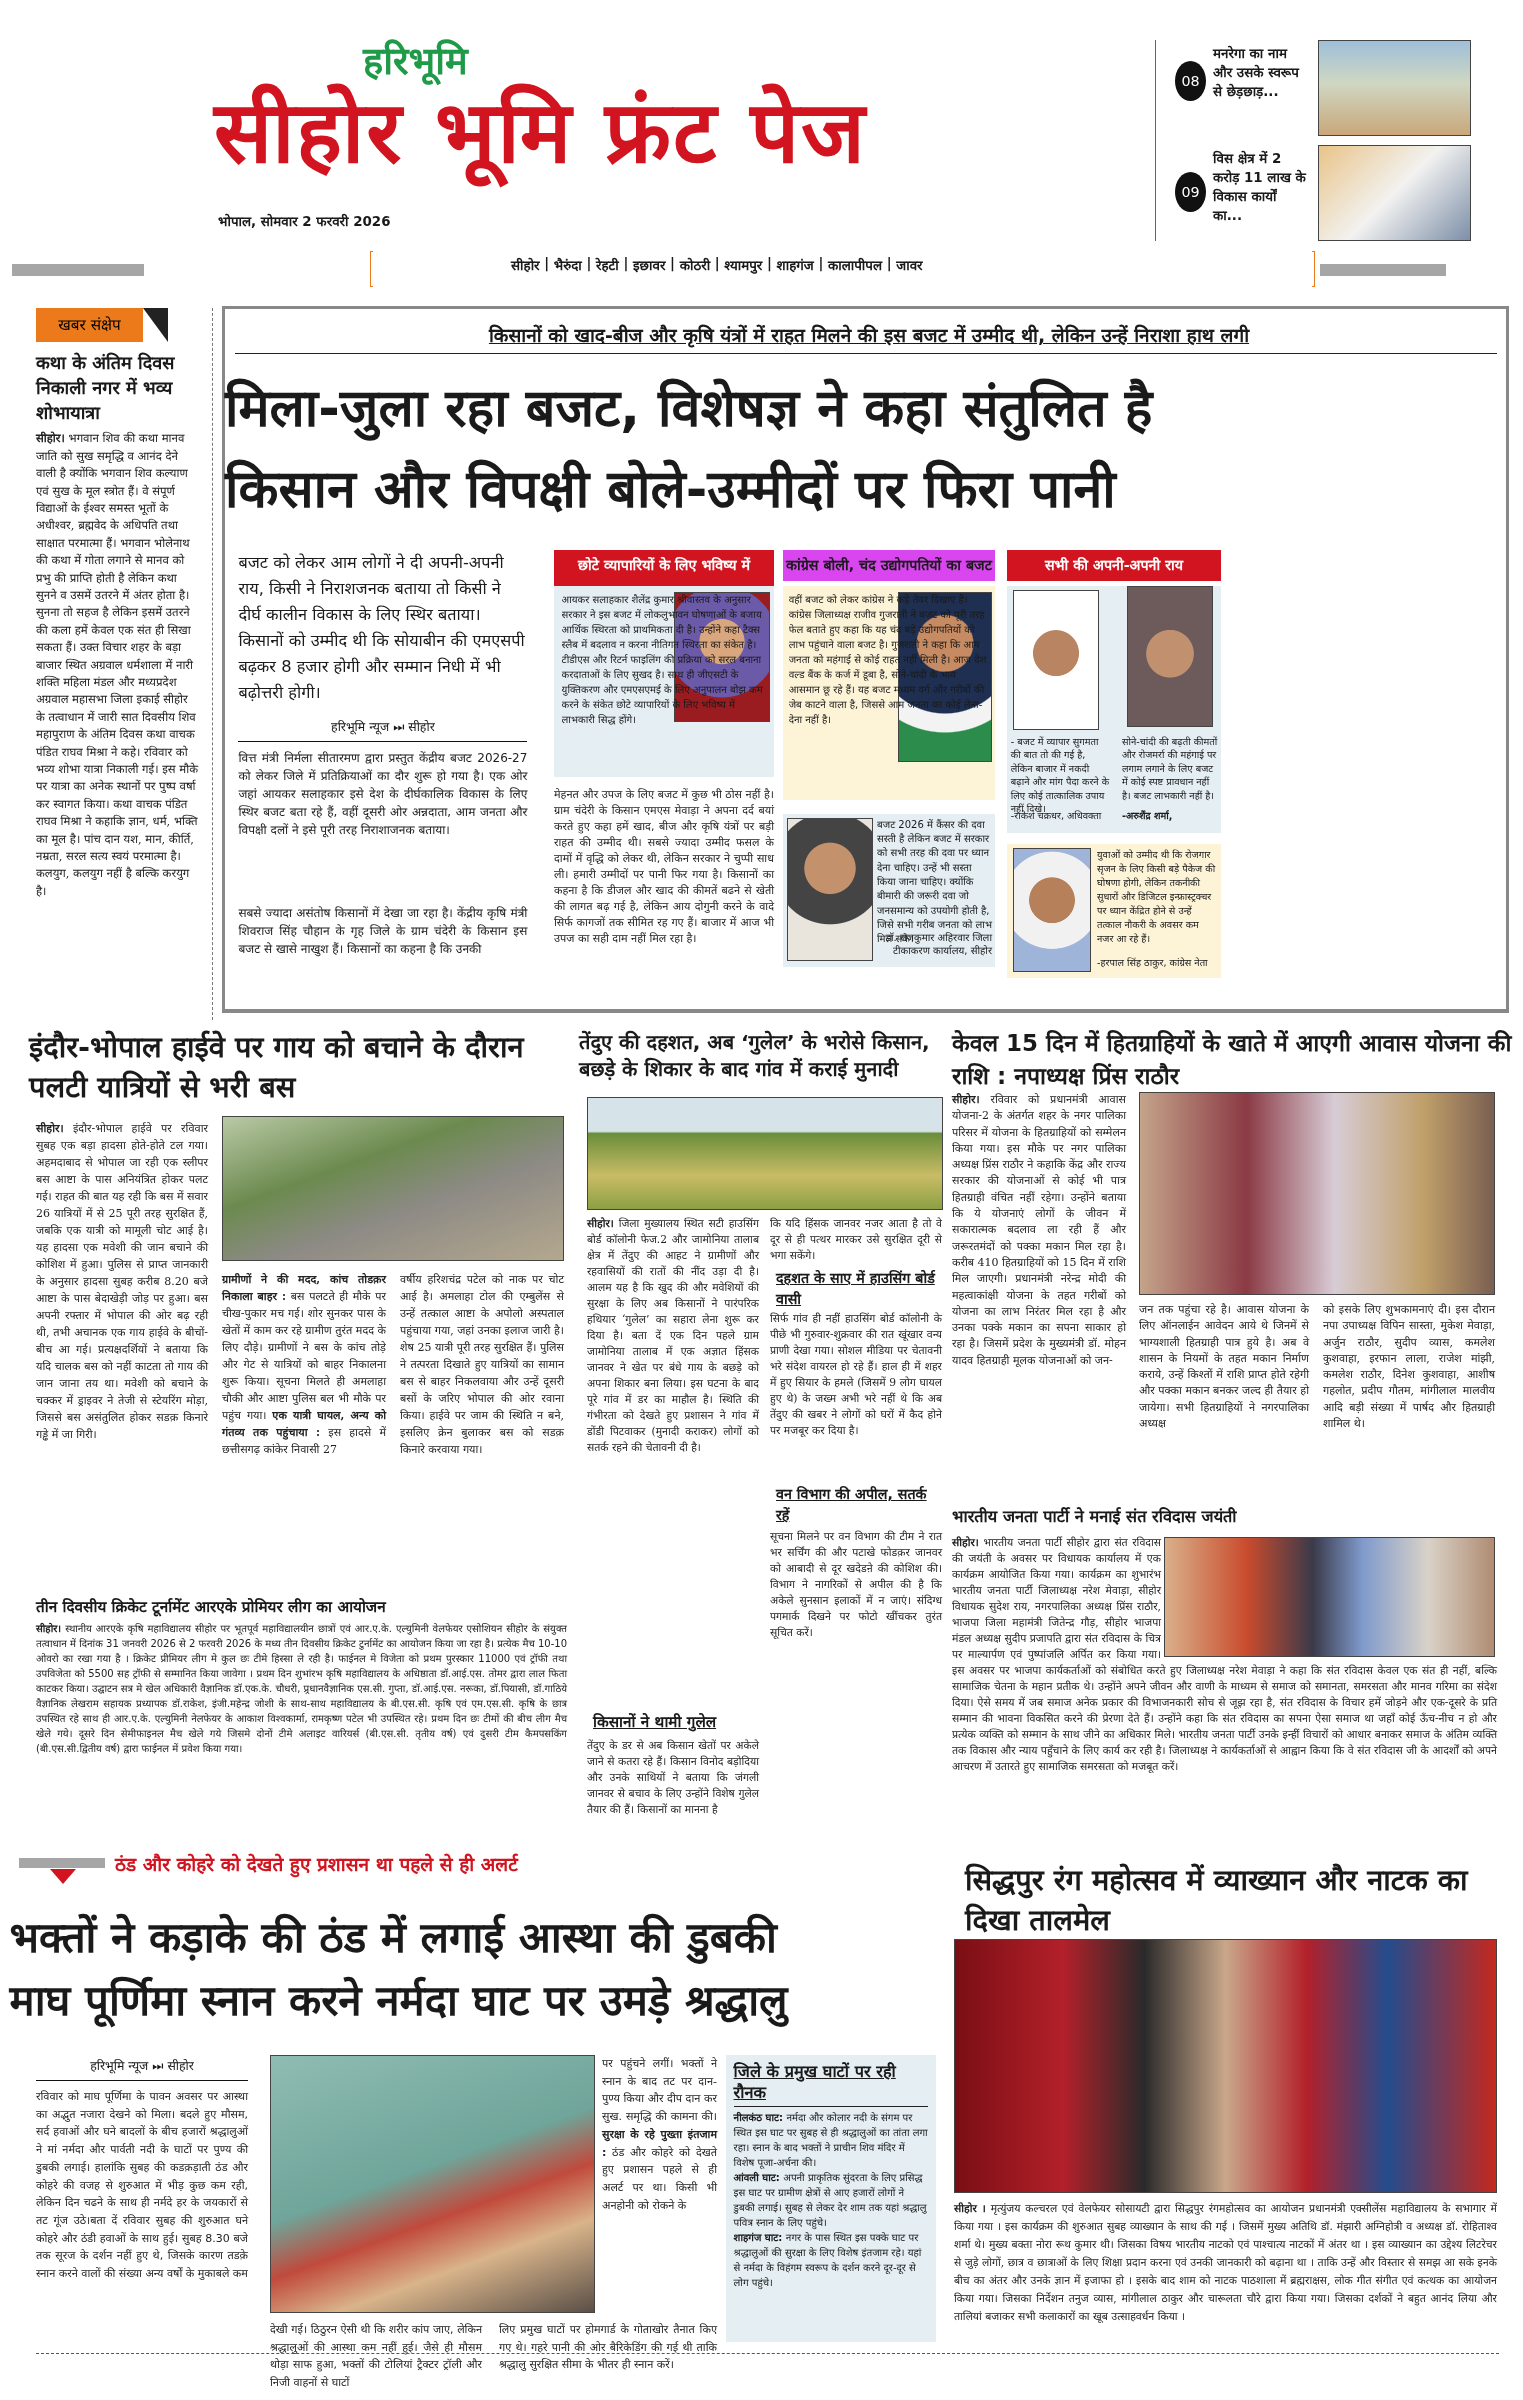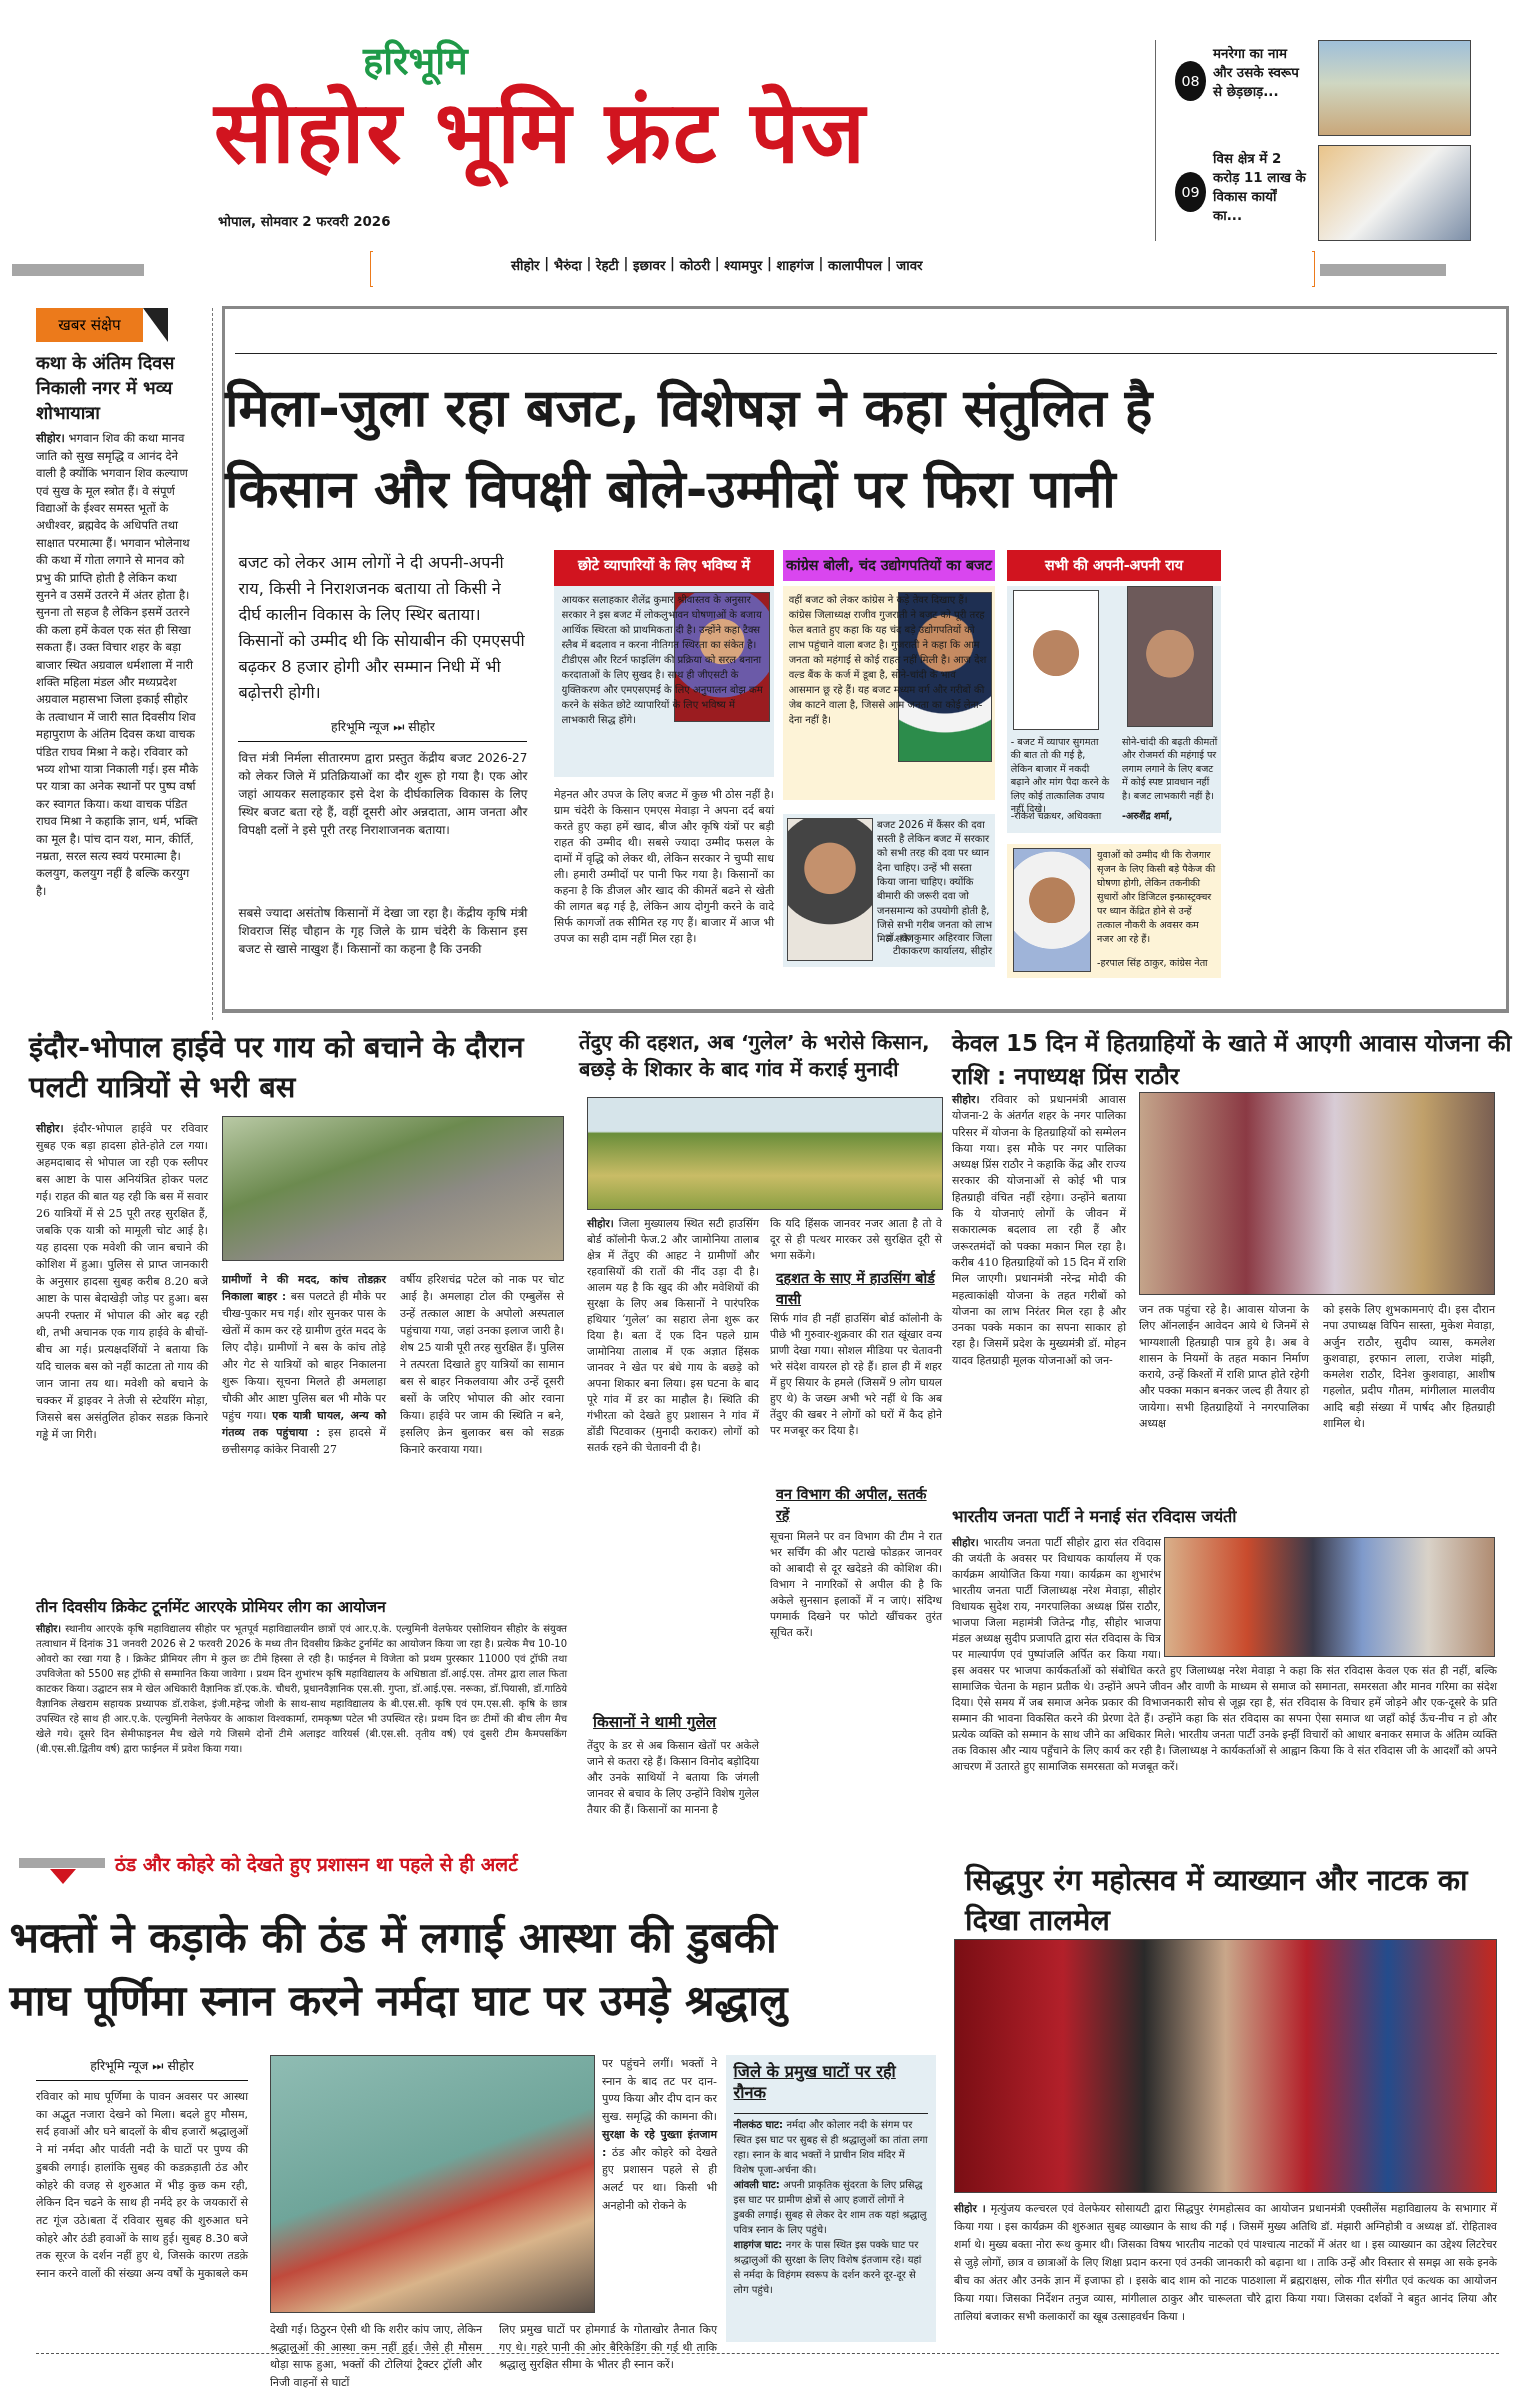--- a/index.html
+++ b/index.html
@@ -71,20 +71,21 @@
   </div>
   <div class="abs" style="left:107px;top:0;width:0;height:0;border-top:34px solid #222;border-left:25px solid transparent"></div>
   <div style="font-weight:bold;font-size:18px;line-height:25px;margin-top:7.6px">कथा के अंतिम दिवस निकाली नगर में भव्य शोभायात्रा</div>
   <div class="txt ser" style="font-size:11.5px;line-height:17.4px;margin-top:5.7px;text-align:left">
     <b>सीहोर।</b> <span>भगवान शिव की कथा मानव जाति को सुख समृद्धि व आनंद देने वाली है क्योंकि भगवान शिव कल्याण एवं सुख के मूल स्त्रोत हैं। वे संपूर्ण विद्याओं के ईश्वर समस्त भूतों के अधीश्वर, ब्रह्मवेद के अधिपति तथा साक्षात परमात्मा हैं। भगवान भोलेनाथ की कथा में गोता लगाने से मानव को प्रभु की प्राप्ति होती है लेकिन कथा सुनने व उसमें उतरने में अंतर होता है। सुनना तो सहज है लेकिन इसमें उतरने की कला हमें केवल एक संत ही सिखा सकता हैं। उक्त विचार शहर के बड़ा बाजार स्थित अग्रवाल धर्मशाला में नारी शक्ति महिला मंडल और मध्यप्रदेश अग्रवाल महासभा जिला इकाई सीहोर के तत्वाधान में जारी सात दिवसीय शिव महापुराण के अंतिम दिवस कथा वाचक पंडित राघव मिश्रा ने कहे। रविवार को भव्य शोभा यात्रा निकाली गई। इस मौके पर यात्रा का अनेक स्थानों पर पुष्प वर्षा कर स्वागत किया। कथा वाचक पंडित राघव मिश्रा ने कहाकि ज्ञान, धर्म, भक्ति का मूल है। पांच दान यश, मान, कीर्ति, नम्रता, सरल सत्य स्वयं परमात्मा है। कलयुग, कलयुग नहीं है बल्कि करयुग है।</span>
   </div>
 </div>
 <div class="abs" style="left:212px;top:308px;height:712px;border-left:1px dashed #777"></div>
 
 <div class="abs" style="left:222px;top:306px;width:1287px;height:707px;border:3.8px solid #888;border-bottom-width:4.8px">
+  <div class="abs" style="left:42px;top:13.4px;width:1204px;font-size:19px;font-weight:bold;text-align:center;text-decoration:underline">किसानों को खाद-बीज और कृषि यंत्रों में राहत मिलने की इस बजट में उम्मीद थी, लेकिन उन्हें निराशा हाथ लगी</div>
   <div class="abs" style="left:9.6px;top:44px;width:1262px;border-top:1.4px solid #222"></div>
   <div class="abs head-black" style="left:0;top:59px;width:1279px;font-size:52px;line-height:80px">मिला-जुला रहा बजट, विशेषज्ञ ने कहा संतुलित है</div>
   <div class="abs head-black" style="left:0;top:140px;width:1279px;font-size:52px;line-height:80px">किसान और विपक्षी बोले-उम्मीदों पर फिरा पानी</div>
 
   <div class="abs" style="left:13.4px;top:241px;width:289px;font-size:16.3px;line-height:26px">बजट को लेकर आम लोगों ने दी अपनी-अपनी राय, किसी ने निराशजनक बताया तो किसी ने दीर्घ कालीन विकास के लिए स्थिर बताया। किसानों को उम्मीद थी कि सोयाबीन की एमएसपी बढ़कर 8 हजार होगी और सम्मान निधी में भी बढ़ोत्तरी होगी।</div>
   <div class="abs byline" style="left:13.4px;top:409px;width:289px">
     <span>हरिभूमि न्यूज</span> <span>⏭</span> <span>सीहोर</span>
   </div>
   <div class="abs txt" style="left:13.4px;top:440px;width:289px">वित्त मंत्री निर्मला सीतारमण द्वारा प्रस्तुत केंद्रीय बजट 2026-27 को लेकर जिले में प्रतिक्रियाओं का दौर शुरू हो गया है। एक ओर जहां आयकर सलाहकार इसे देश के दीर्घकालिक विकास के लिए स्थिर बजट बता रहे हैं, वहीं दूसरी ओर अन्नदाता, आम जनता और विपक्षी दलों ने इसे पूरी तरह निराशाजनक बताया।</div>
   <div class="abs txt" style="left:13.4px;top:595px;width:289px">सबसे ज्यादा असंतोष किसानों में देखा जा रहा है। केंद्रीय कृषि मंत्री शिवराज सिंह चौहान के गृह जिले के ग्राम चंदेरी के किसान इस बजट से खासे नाखुश हैं। किसानों का कहना है कि उनकी</div>
@@ -180,21 +181,21 @@
 <div class="abs txt" style="left:36px;top:2088px;width:212px;font-size:11px;line-height:17.7px">रविवार को माघ पूर्णिमा के पावन अवसर पर आस्था का अद्भुत नजारा देखने को मिला। बदले हुए मौसम, सर्द हवाओं और घने बादलों के बीच हजारों श्रद्धालुओं ने मां नर्मदा और पार्वती नदी के घाटों पर पुण्य की डुबकी लगाई। हालांकि सुबह की कडक़ड़ाती ठंड और कोहरे की वजह से शुरुआत में भीड़ कुछ कम रही, लेकिन दिन चढने के साथ ही नर्मदे हर के जयकारों से तट गूंज उठे।बता दें रविवार सुबह की शुरुआत घने कोहरे और ठंडी हवाओं के साथ हुई। सुबह 8.30 बजे तक सूरज के दर्शन नहीं हुए थे, जिसके कारण तडक़े स्नान करने वालों की संख्या अन्य वर्षों के मुकाबले कम</div>
 <div class="abs photo" style="left:270px;top:2055px;width:325px;height:258px;background:linear-gradient(160deg,#8fbcb3 0%,#6fa59a 45%,#c04a3c 60%,#d9b48a 75%,#5a4f47 100%)"></div>
 <div class="abs txt" style="left:270px;top:2321px;width:212px;font-size:11px;line-height:17.7px">देखी गई। ठिठुरन ऐसी थी कि शरीर कांप जाए, लेकिन श्रद्धालुओं की आस्था कम नहीं हुई। जैसे ही मौसम थोड़ा साफ हुआ, भक्तों की टोलियां ट्रैक्टर ट्रॉली और निजी वाहनों से घाटों</div>
 <div class="abs txt" style="left:602px;top:2055px;width:115px;font-size:11px;line-height:17.7px">
   <span>पर पहुंचने लगीं। भक्तों ने स्नान के बाद तट पर दान-पुण्य किया और दीप दान कर सुख. समृद्धि की कामना की।</span>
   <b>सुरक्षा के रहे पुख्ता इंतजाम :</b> <span>ठंड और कोहरे को देखते हुए प्रशासन पहले से ही अलर्ट पर था। किसी भी अनहोनी को रोकने के</span>
 </div>
 <div class="abs txt" style="left:499px;top:2321px;width:218px;font-size:11px;line-height:17.7px">लिए प्रमुख घाटों पर होमगार्ड के गोताखोर तैनात किए गए थे। गहरे पानी की ओर बैरिकेडिंग की गई थी ताकि श्रद्धालु सुरक्षित सीमा के भीतर ही स्नान करें।</div>
 
 <div class="abs panel-blue" style="left:726px;top:2055px;width:210px;height:287px;padding:5.7px 7.6px">
-  <div style="font-size:16.3px;font-weight:bold;line-height:21px;border-bottom:1.4px solid #222;text-decoration:underline;padding-bottom:10px">जिले के प्रमुख घाटों पर रही रौनक</div>
+  <div style="font-size:16.3px;font-weight:bold;line-height:21px;border-bottom:1.4px solid #222;text-decoration:underline;padding-bottom:3px">जिले के प्रमुख घाटों पर रही रौनक</div>
   <div id="ghats-list" style="font-size:10px;line-height:15px;margin-top:3.8px">
       <div><b>नीलकंठ घाट: </b><span>नर्मदा और कोलार नदी के संगम पर स्थित इस घाट पर सुबह से ही श्रद्धालुओं का तांता लगा रहा। स्नान के बाद भक्तों ने प्राचीन शिव मंदिर में विशेष पूजा-अर्चना की।</span></div>
       <div><b>आंवली घाट: </b><span>अपनी प्राकृतिक सुंदरता के लिए प्रसिद्ध इस घाट पर ग्रामीण क्षेत्रों से आए हजारों लोगों ने डुबकी लगाई। सुबह से लेकर देर शाम तक यहां श्रद्धालु पवित्र स्नान के लिए पहुंचे।</span></div>
       <div><b>शाहगंज घाट: </b><span>नगर के पास स्थित इस पक्के घाट पर श्रद्धालुओं की सुरक्षा के लिए विशेष इंतजाम रहे। यहां से नर्मदा के विहंगम स्वरूप के दर्शन करने दूर-दूर से लोग पहुंचे।</span></div>
     </div>
 </div>
 <div class="abs dash" style="left:36px;top:2353px;width:899px"></div>
 
 <div class="abs head-black" style="left:965px;top:1860px;width:535px;font-size:29px;line-height:40px">सिद्धपुर रंग महोत्सव में व्याख्यान और नाटक का दिखा तालमेल</div>
 <div class="abs photo" style="left:954px;top:1939px;width:543px;height:254px;background:linear-gradient(90deg,#7a0e14 0%,#b3202a 20%,#2a2a2a 35%,#c9a78a 50%,#b3202a 65%,#244c8c 80%,#c4281f 100%)"></div>

